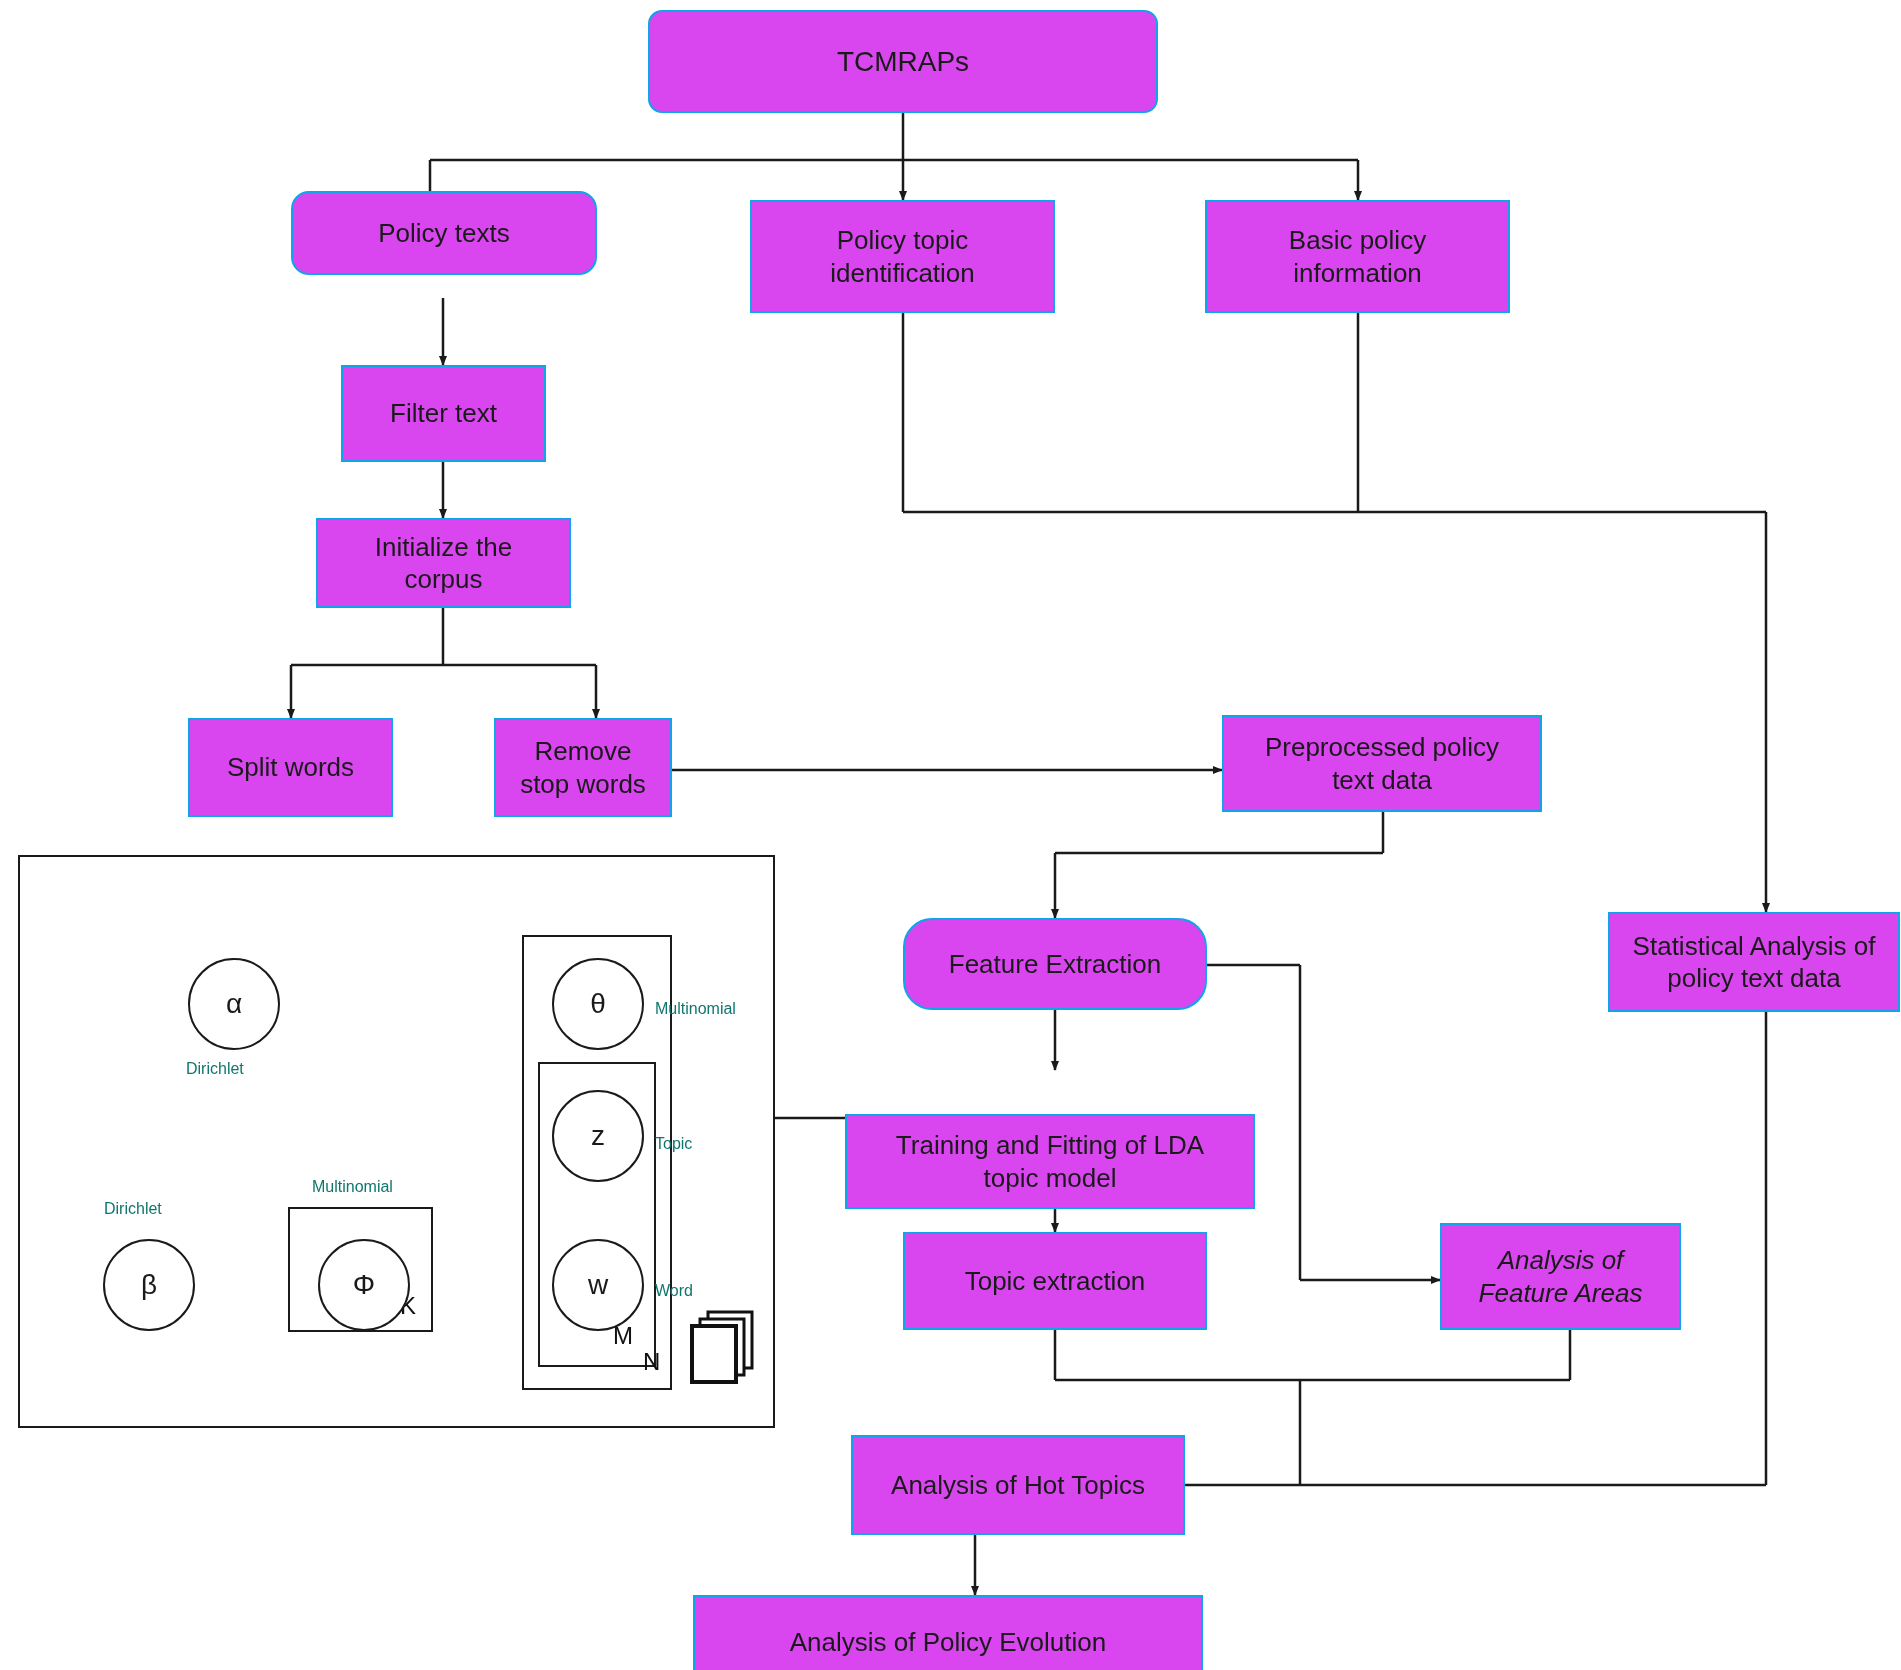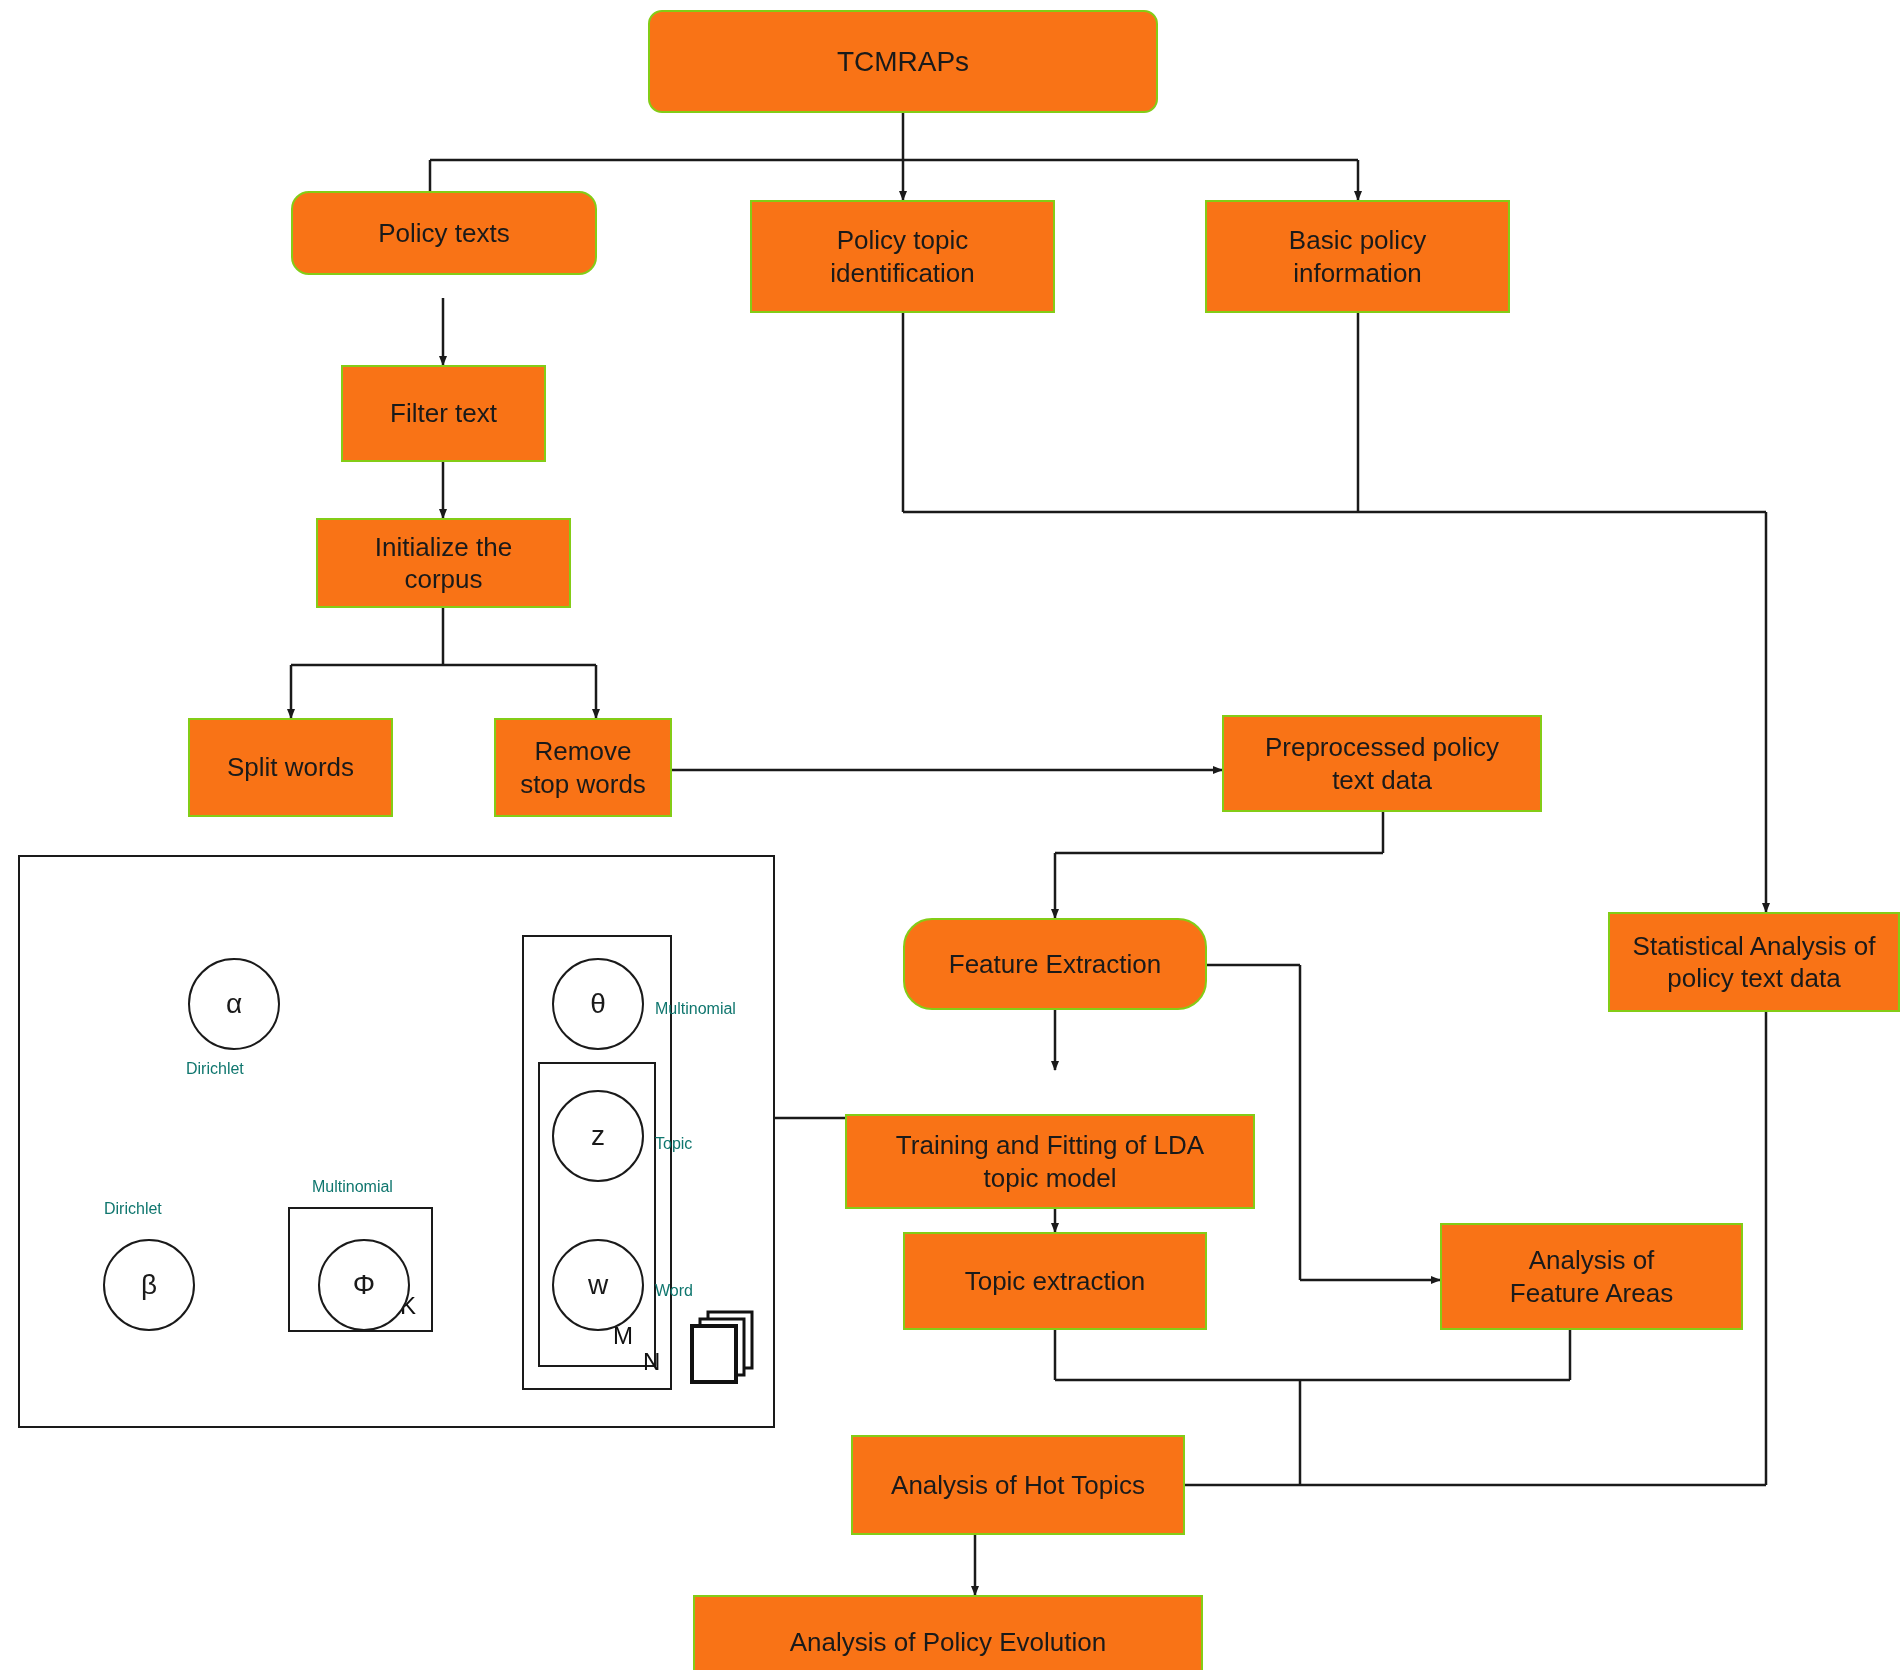--- a/index.html
+++ b/index.html
@@ -22,22 +22,22 @@
     position: absolute;
     left: 0;
     top: 0;
     width: 1901px;
     height: 1670px;
     pointer-events: none;
   }
   .node {
     position: absolute;
     box-sizing: border-box;
-    border: 2px solid #84cc16;
-    background: #f97316;
+    border: 2px solid #0ea5e9;
+    background: #d946ef;
     display: flex;
     align-items: center;
     justify-content: center;
     text-align: center;
     line-height: 1.25;
     padding: 2px 6px;
     z-index: 3;
   }
   .node.rounded {
     border-radius: 14px;
@@ -216,21 +216,21 @@
 
   <div class="node fs26" style="left:845px; top:1070px; width:410px; height:95px; white-space:pre-line;margin-top:44px;">
     <span>Training and Fitting of LDA
 topic model</span>
   </div>
 
   <div class="node fs26" style="left:903px; top:1232px; width:304px; height:98px;">
     <span>Topic extraction</span>
   </div>
 
-  <div class="node fs26" style="left:1440px; top:1223px; width:303px; height:107px; white-space:pre-line;">
+  <div class="node fs26" style="left:1440px; top:1223px; width:241px; height:107px; white-space:pre-line;font-style:italic;">
     <span>Analysis of
 Feature Areas</span>
   </div>
 
   <div class="node fs26" style="left:820px; top:1435px; width:334px; height:100px;margin-left:31px;">
     <span>Analysis of Hot Topics</span>
   </div>
 
   <div class="node fs26" style="left:693px; top:1595px; width:510px; height:95px;">
     <span>Analysis of Policy Evolution</span>

